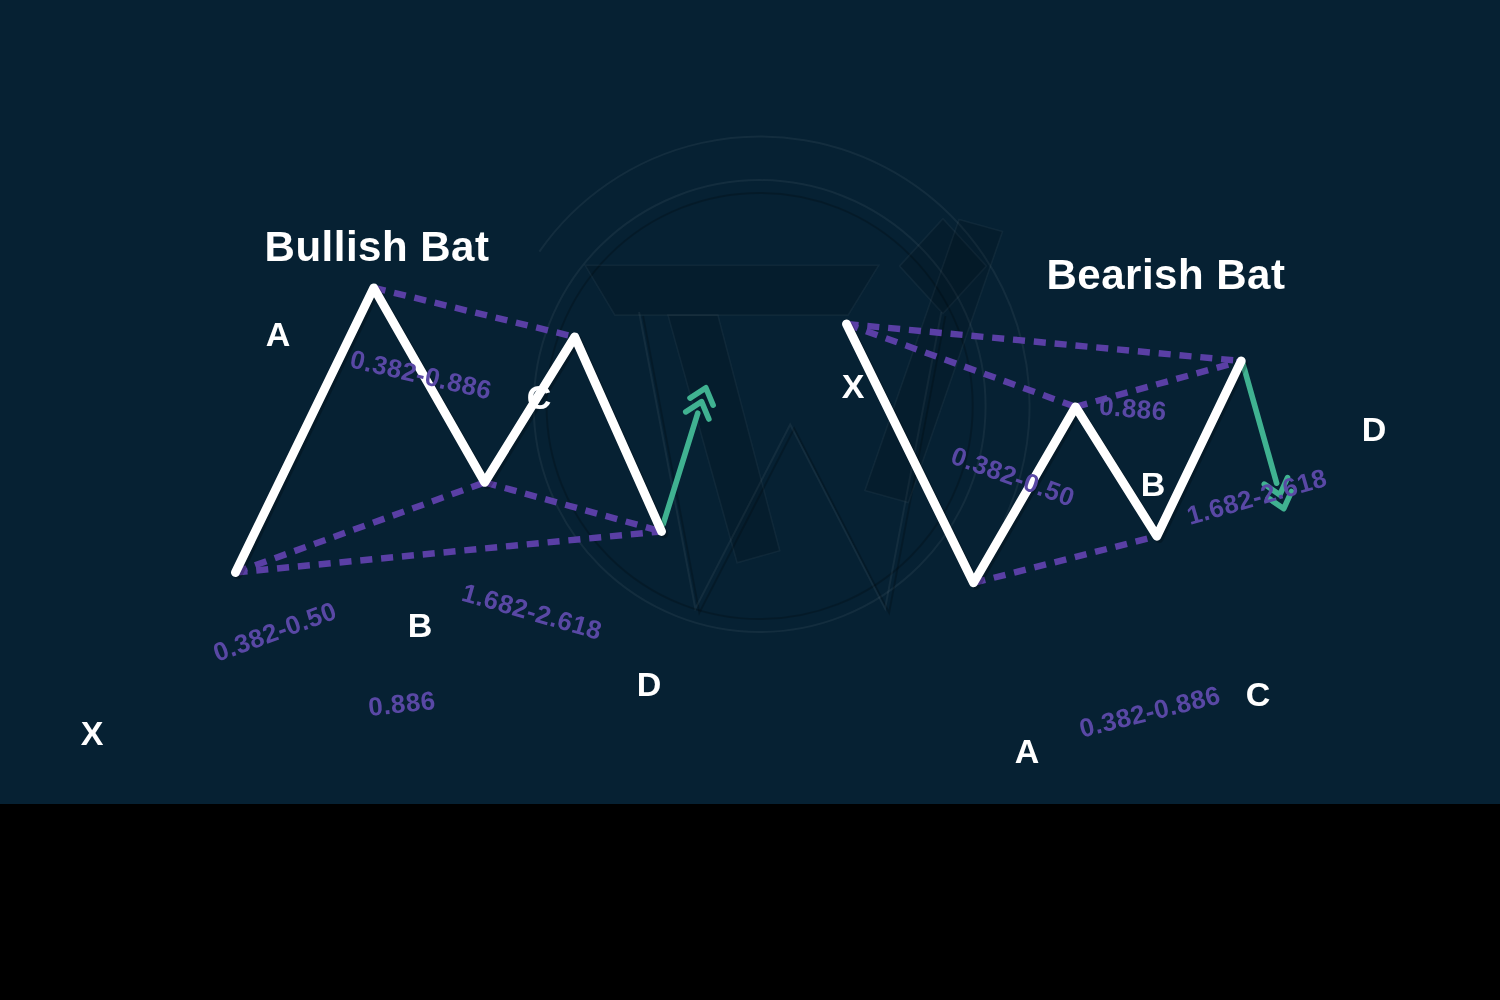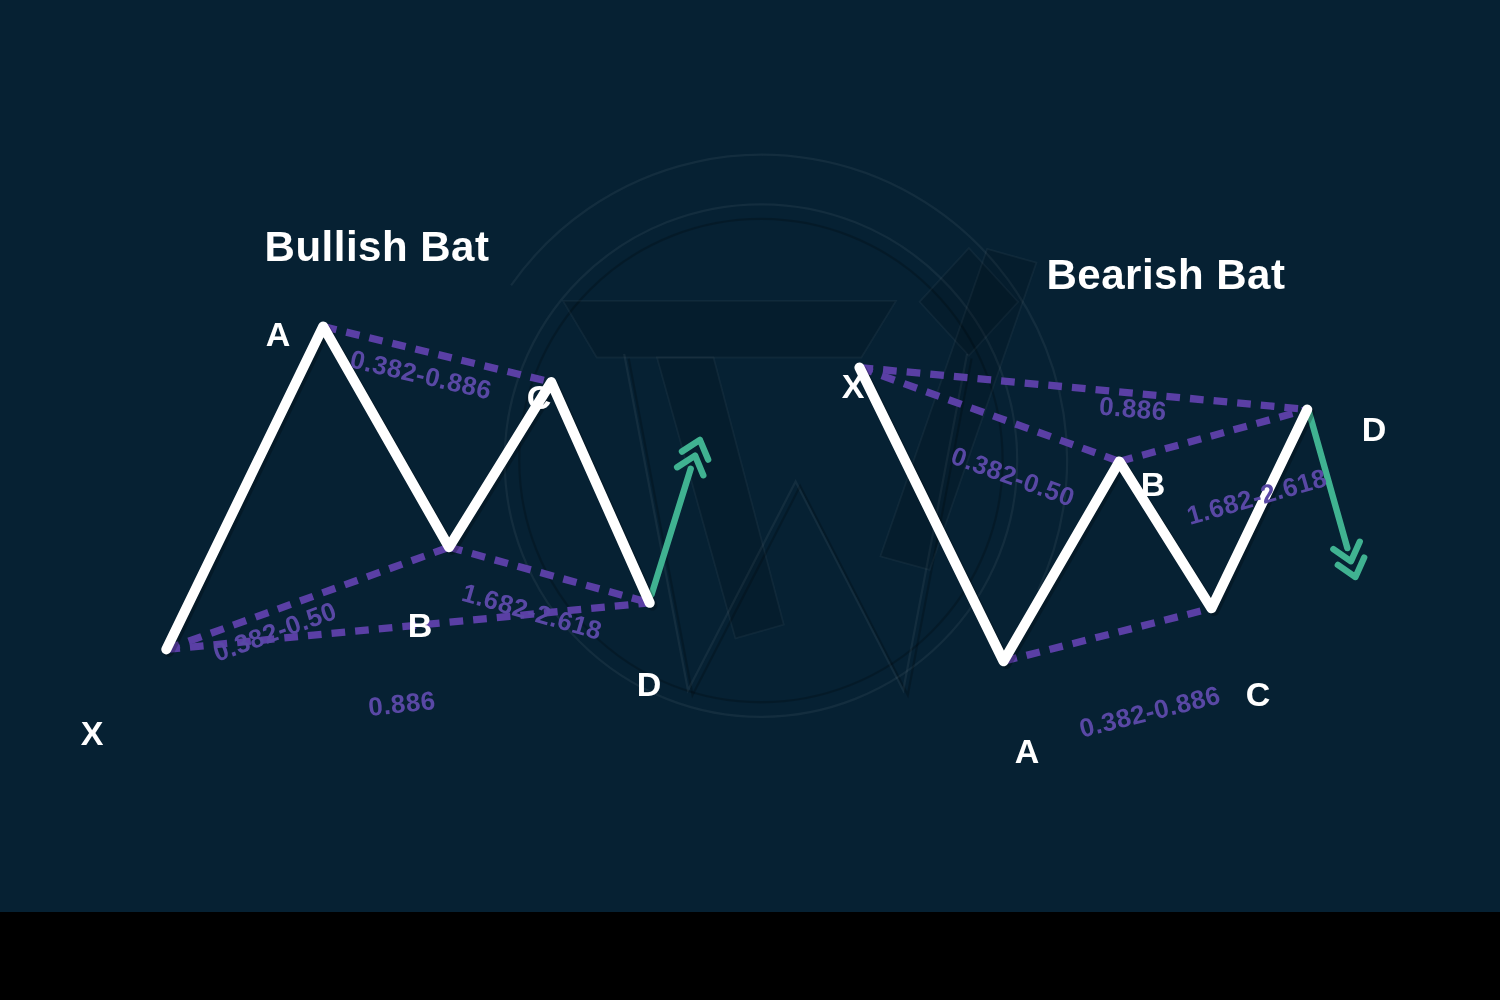--- a/index.html
+++ b/index.html
@@ -1,18 +1,18 @@
 <!DOCTYPE html>
 <html style="--c-background: #062133; --c-line: #ffffff; --c-dash: #5a3fa5; --c-ratio_text: #5948a5; --c-arrow: #40b291; --c-title: #ffffff;"><head>
 <meta charset="utf-8">
 <style>
   html,body{margin:0;padding:0;background:#000;}
   #stage{
     position:relative;
-    width:1500px;height:912px;
+    width:1500px;height:804px;
     overflow:hidden;
     background:var(--c-background,#062133);
     font-family:"Liberation Sans",sans-serif;
   }
   #scene{position:absolute;left:0;top:0;width:100%;height:100%;}
 
   
   .main-line{stroke:var(--c-line,#ffffff);stroke-width:11;fill:none;stroke-linecap:round;stroke-linejoin:round;}
   .main-line-shadow{stroke:rgba(0,0,0,0.22);stroke-width:11;fill:none;stroke-linecap:round;stroke-linejoin:round;}
   .dash-line{stroke:var(--c-dash,#5a3fa5);stroke-width:8;stroke-dasharray:15 11;fill:none;}

